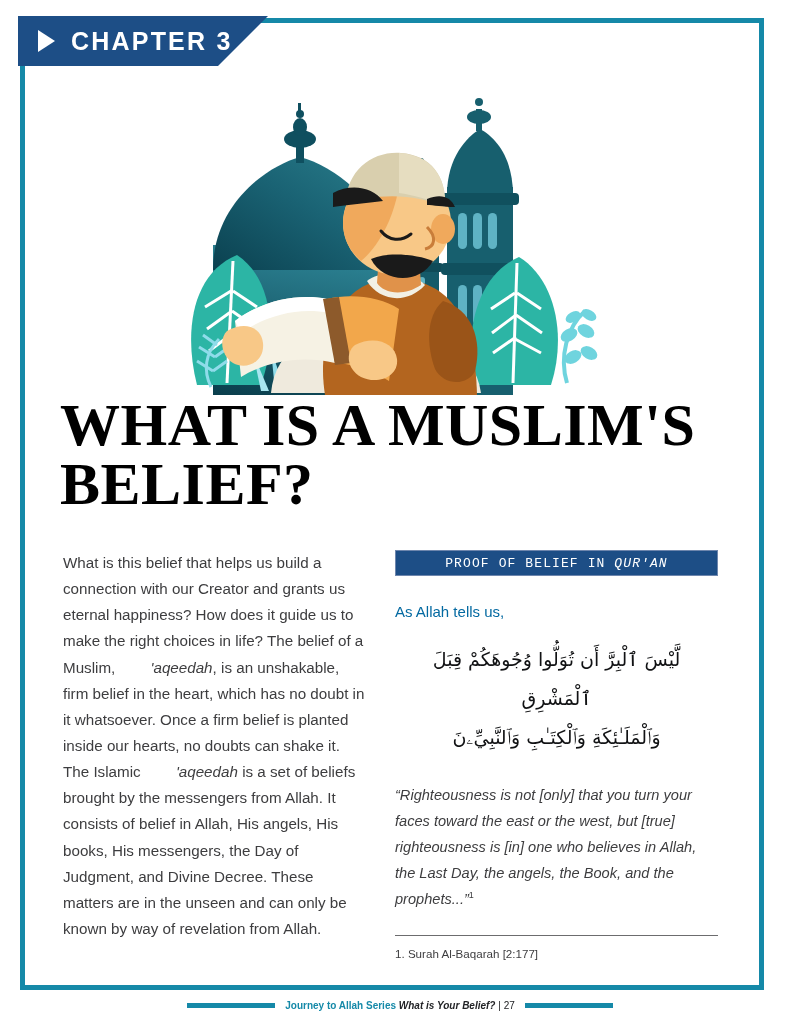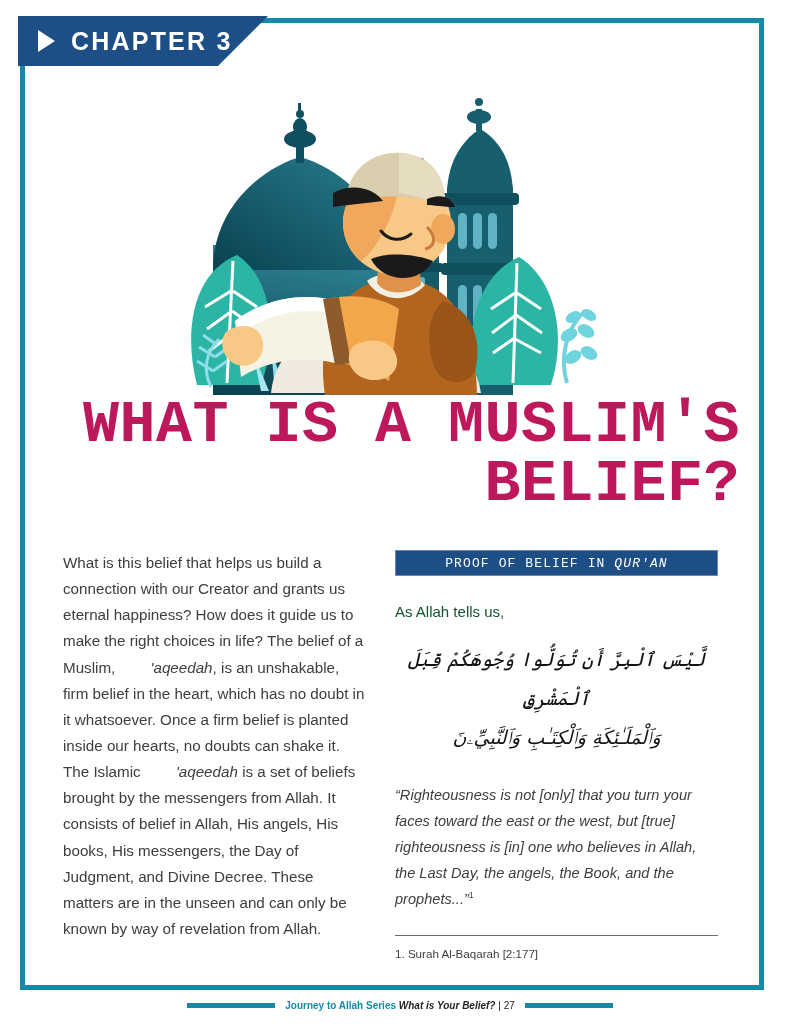--- a/index.html
+++ b/index.html
@@ -56,23 +56,23 @@
   .illustration{
     position:absolute;
     left:175px;top:95px;
     width:450px;height:300px;
   }
   
   .page-title{
     position:absolute;
     left:60px;top:396px;
     width:680px;
-    text-align:right;
-    color:#be185d;
-    font-family:Liberation Mono, monospace;
+    text-align:left;
+    color:#000000;
+    font-family:Liberation Serif, serif;
     font-weight:bold;
     font-size:60px;
     line-height:0.98;
     letter-spacing:0.5px;
   }
   
   .columns{
     position:absolute;
     left:63px;top:550px;
     width:655px;
@@ -100,33 +100,32 @@
   .proof-bar-text{
     color:#ffffff;
     font-family:"Liberation Mono", monospace;
     font-size:13px;
     letter-spacing:1.1px;
     white-space:nowrap;
   }
   .proof-bar-text i{font-style:italic;}
   .intro-line{
     margin:24px 0 0 0;
-    color:#14532d;
+    color:#0369a1;
     font-size:15px;
     line-height:1.6;
   }
   .arabic{
     margin:16px 0 0 0;
     direction:rtl;
     text-align:center;
     color:#111214;
     font-family:"DejaVu Sans", sans-serif;
     font-size:19px;
     line-height:2.05;
-    font-style:italic;
   }
   .translation{
     margin:26px 0 0 0;
     color:#3d3d3f;
     font-style:italic;
     font-size:14.6px;
     line-height:1.78;
   }
   .translation sup{
     font-size:9px;

